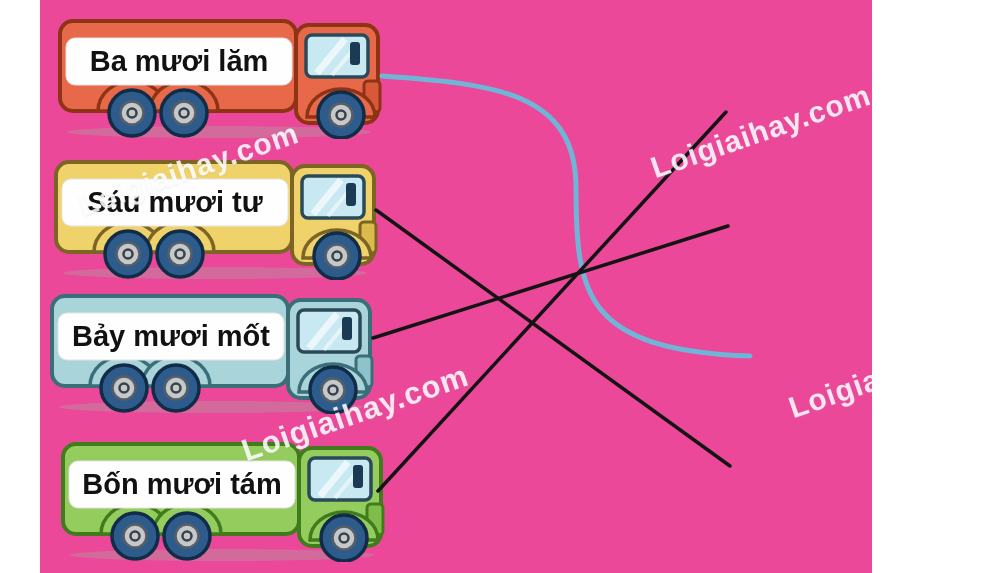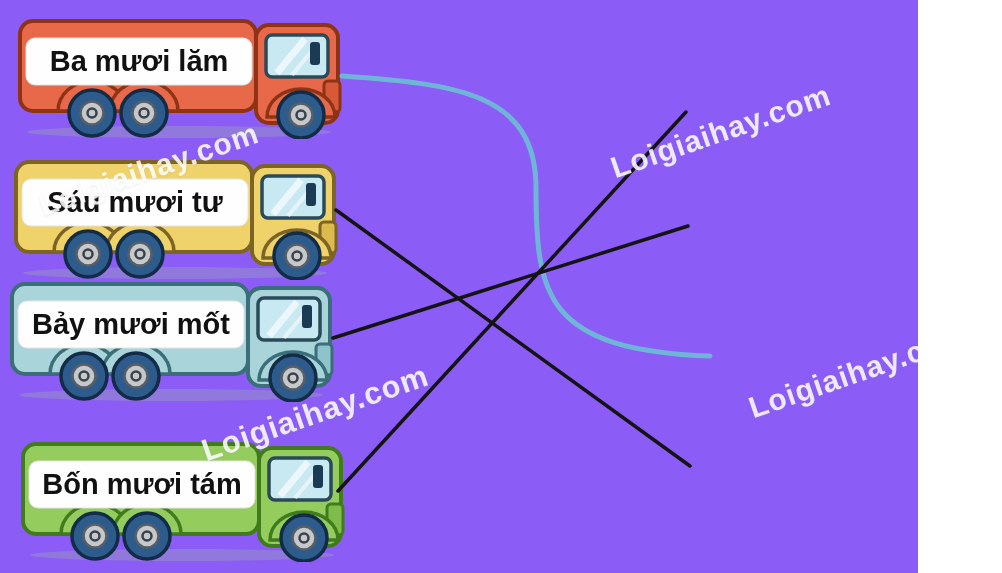--- a/index.html
+++ b/index.html
@@ -1,25 +1,26 @@
 <!DOCTYPE html>
 <html><head>
 <meta charset="utf-8">
 <style>
   html,body{margin:0;padding:0;background:#fff;}
   #stage{
-    position:relative;width:918px;height:573px;background:#8b5cf6;overflow:hidden;
+    position:relative;width:832px;height:573px;background:#ec4899;overflow:hidden;
     font-family:"Liberation Sans","DejaVu Sans",sans-serif;
+    margin-left:40px;
   }
   
   #trucks-layer{position:absolute;inset:0;z-index:2;}
   .truck{position:absolute;width:332px;height:134px;}
   .truck-0{left:14px;top:5px;}
   .truck-1{left:10px;top:146px;text-decoration:underline;}
-  .truck-2{left:6px;top:268px;}
+  .truck-2{left:6px;top:280px;}
   .truck-3{left:17px;top:428px;}
   .truck svg{display:block;width:332px;height:134px;}
   .truck text{
     font-family:"Liberation Sans","DejaVu Sans",sans-serif;
     font-weight:bold;font-size:29px;fill:#111111;
   }
   
   #answers-panel{
     position:absolute;left:688px;top:30px;width:278px;height:512px;z-index:1;
     background:#CDDDEC;border-radius:10px;box-sizing:border-box;

